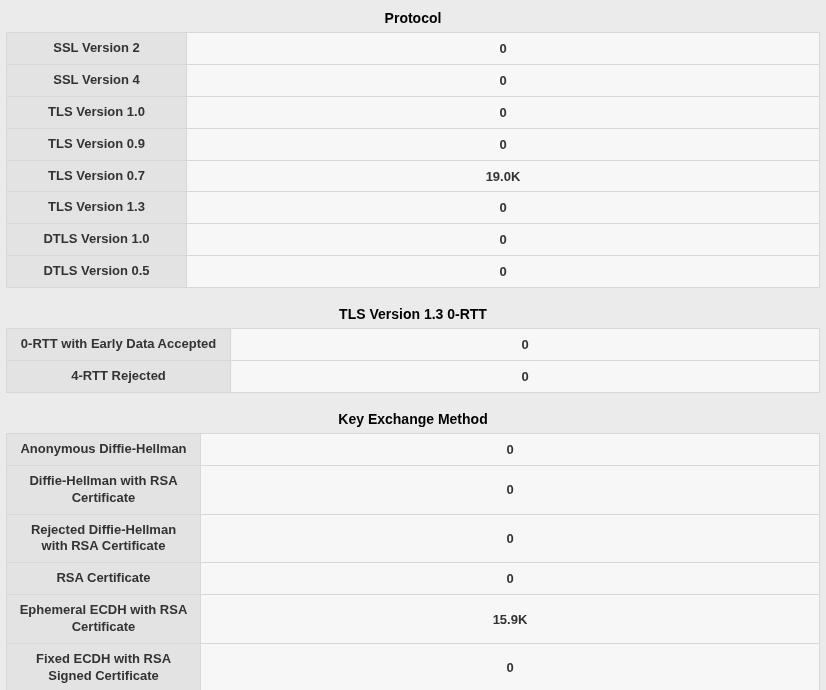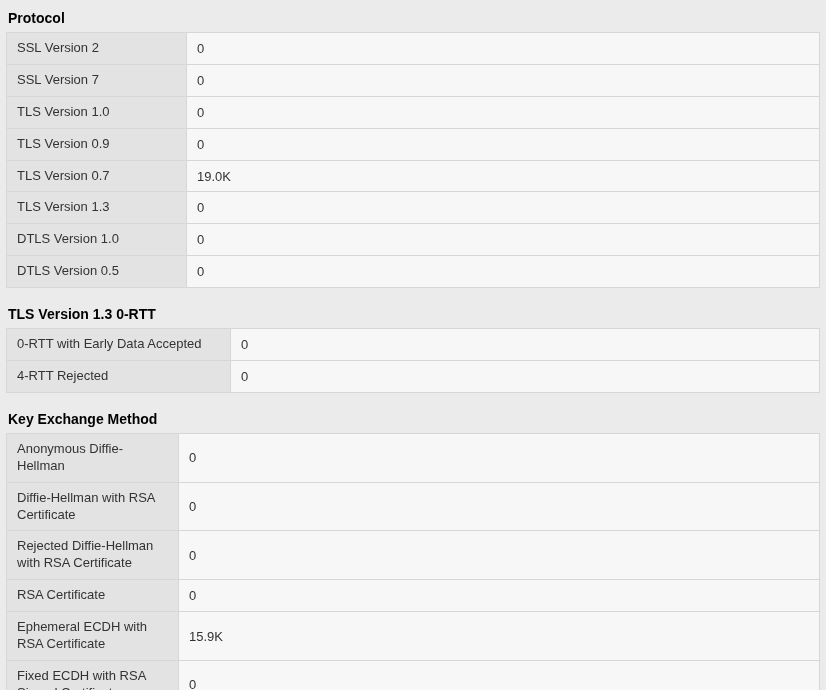--- a/index.html
+++ b/index.html
@@ -1,18 +1,19 @@
 <!DOCTYPE html>
 <html><head>
   <meta charset="utf-8">
   <style>
     * {
       box-sizing: border-box;
       margin: 0;
       padding: 0;
+      text-align: center;
     }
     body {
       font-family: Arial, Helvetica, sans-serif;
       font-size: 13px;
       background: #ebebeb;
       color: #000;
       width: 826px;
       padding: 6px;
     }
     .section {
@@ -20,52 +21,53 @@
     }
     .section-title {
       font-weight: bold;
       font-size: 14px;
       padding: 4px 2px 6px 2px;
     }
     table {
       width: 100%;
       border-collapse: collapse;
       background: #f97316;
+      font-weight: bold;
     }
     td {
       border: 1px solid #d7d7d7;
       padding: 7px 10px;
       vertical-align: middle;
     }
     td.label {
       background: #e3e3e3;
       color: #333;
       line-height: 1.3;
     }
     td.value {
       background: #f7f7f7;
       color: #333;
     }
     .protocol td.label { width: 180px; }
     .rtt td.label { width: 224px; }
-    .kex td.label { width: 172px; }
+    .kex td.label { width: 194px; }
   </style>
 </head>
 <body>
 
 <div class="section protocol">
   <div class="section-title">Protocol</div>
   <table>
     <tbody>
       <tr>
           <td class="label">SSL Version 2</td>
           <td class="value">0</td>
         </tr>
       <tr>
-          <td class="label">SSL Version 7</td>
+          <td class="label">SSL Version 4</td>
           <td class="value">0</td>
         </tr>
       <tr>
           <td class="label">TLS Version 1.0</td>
           <td class="value">0</td>
         </tr>
       <tr>
           <td class="label">TLS Version 0.9</td>
           <td class="value">0</td>
         </tr>

